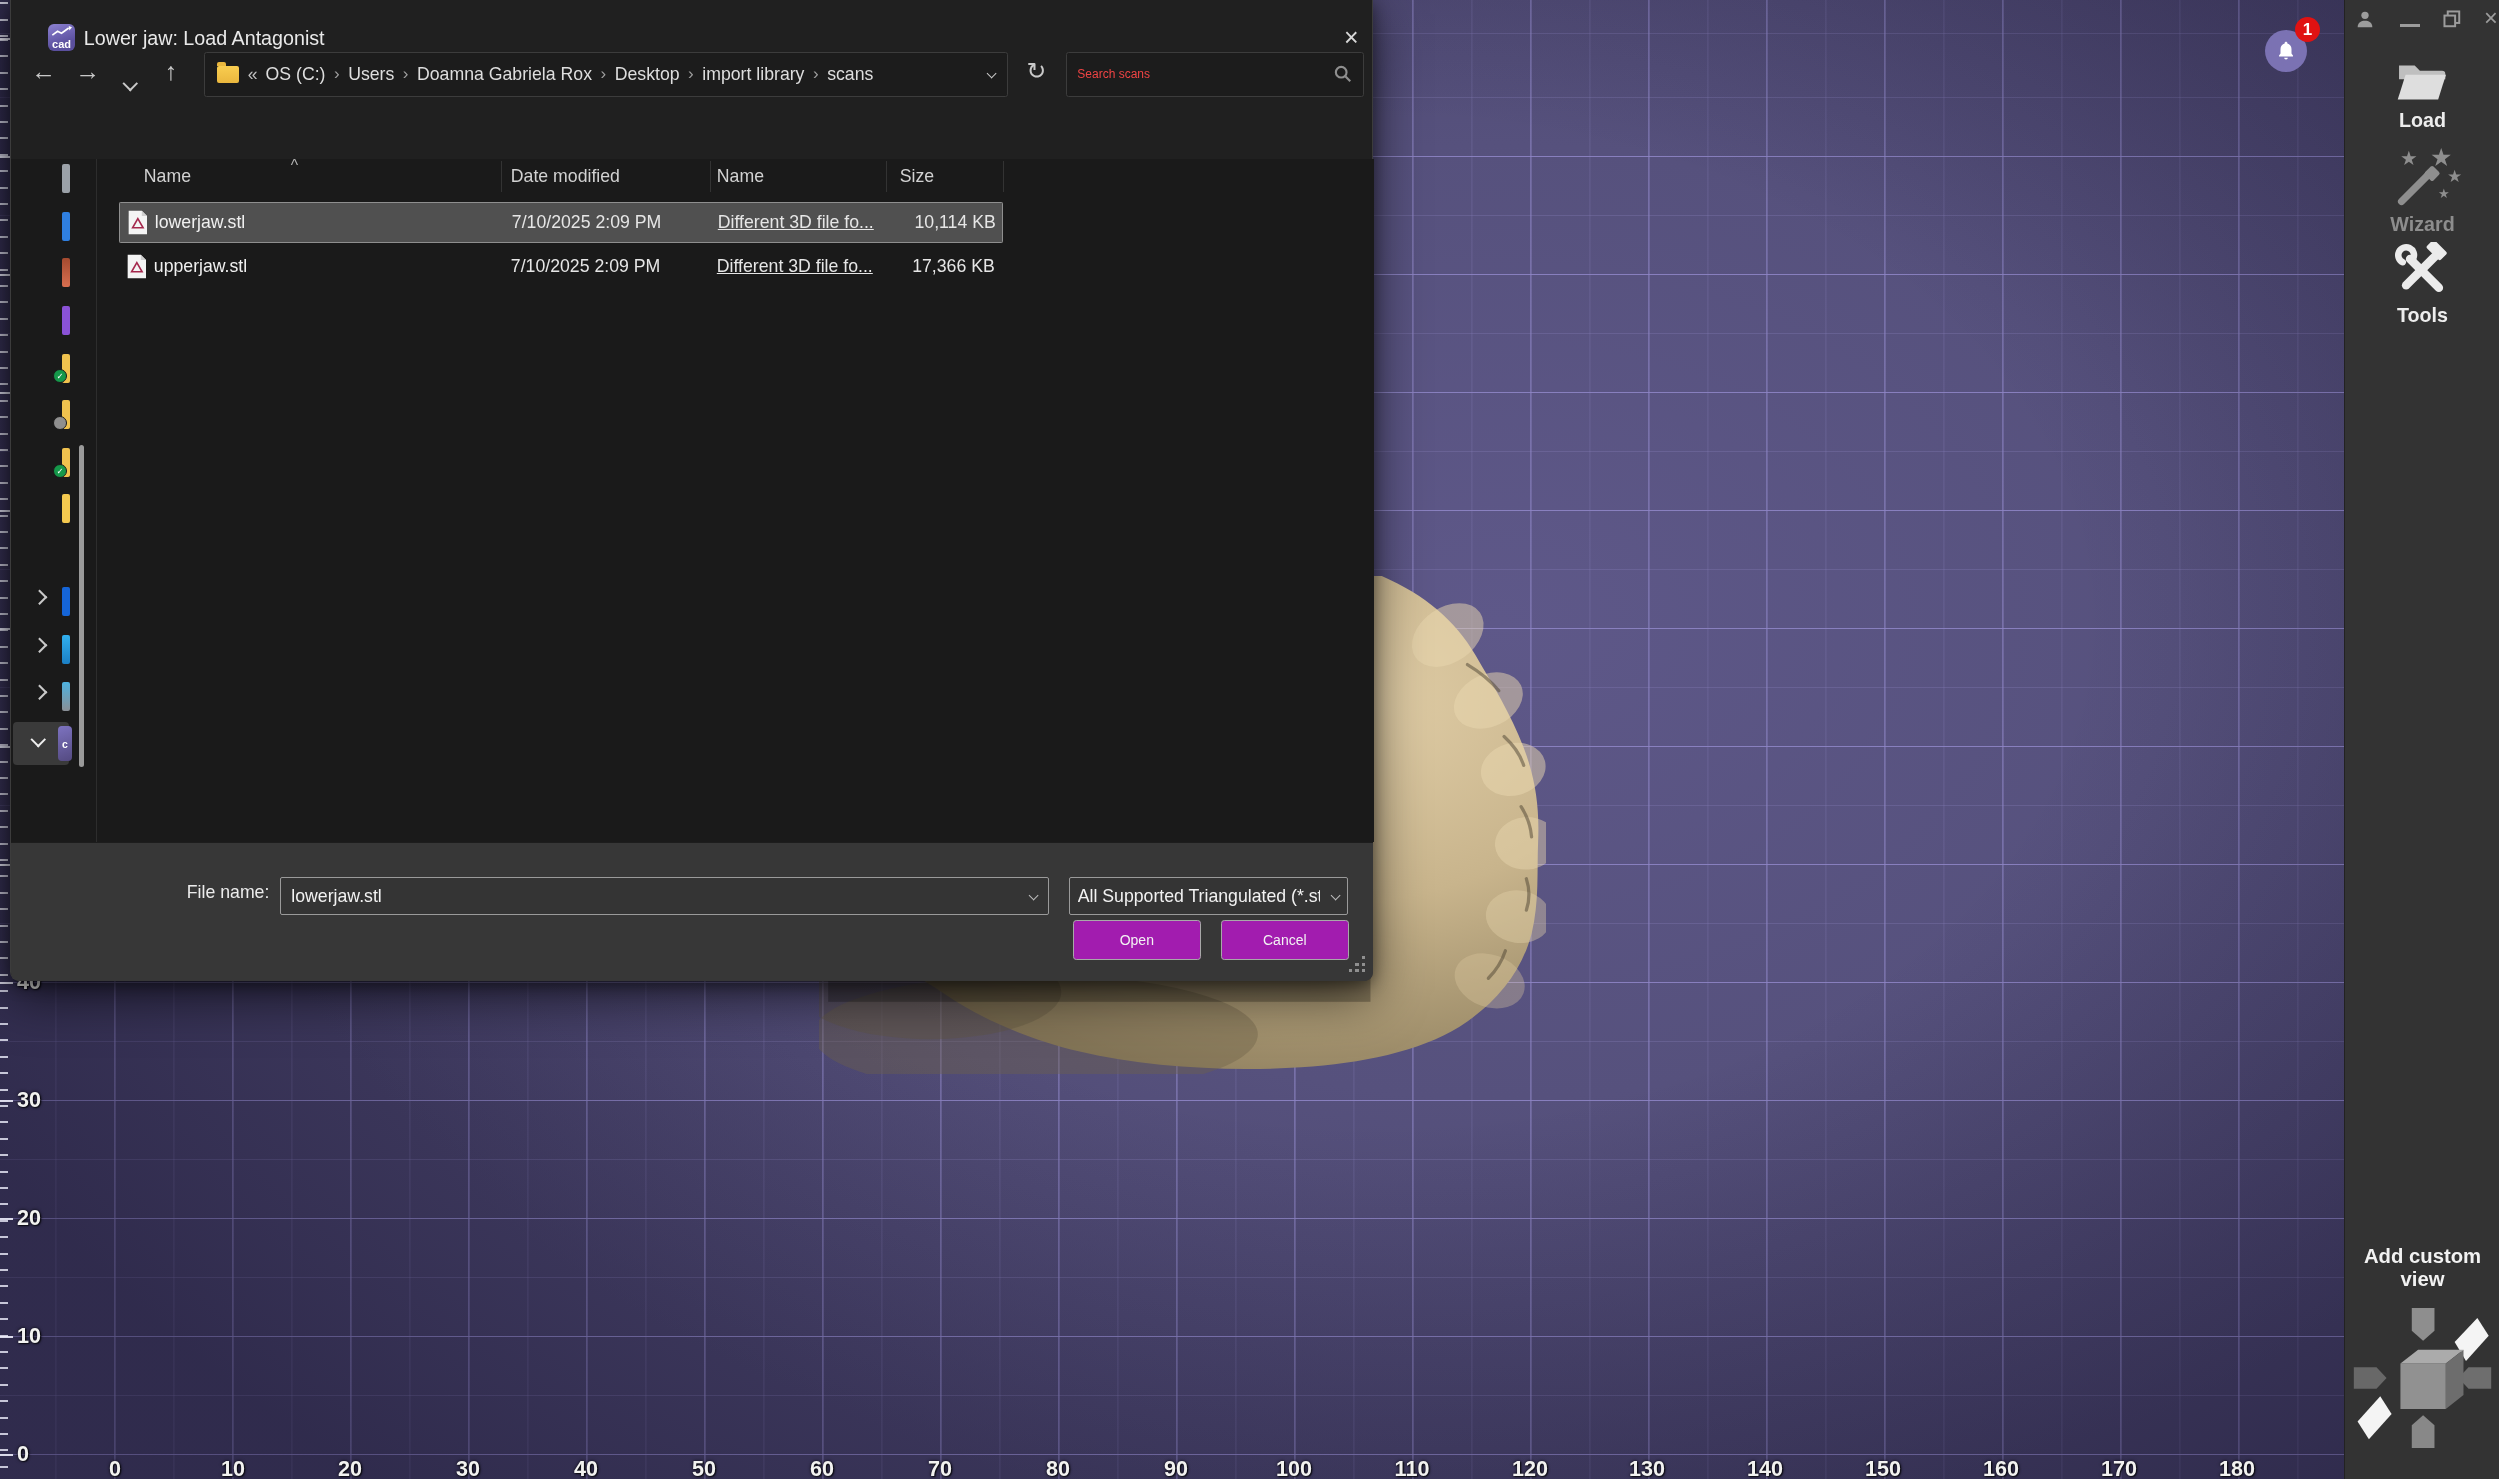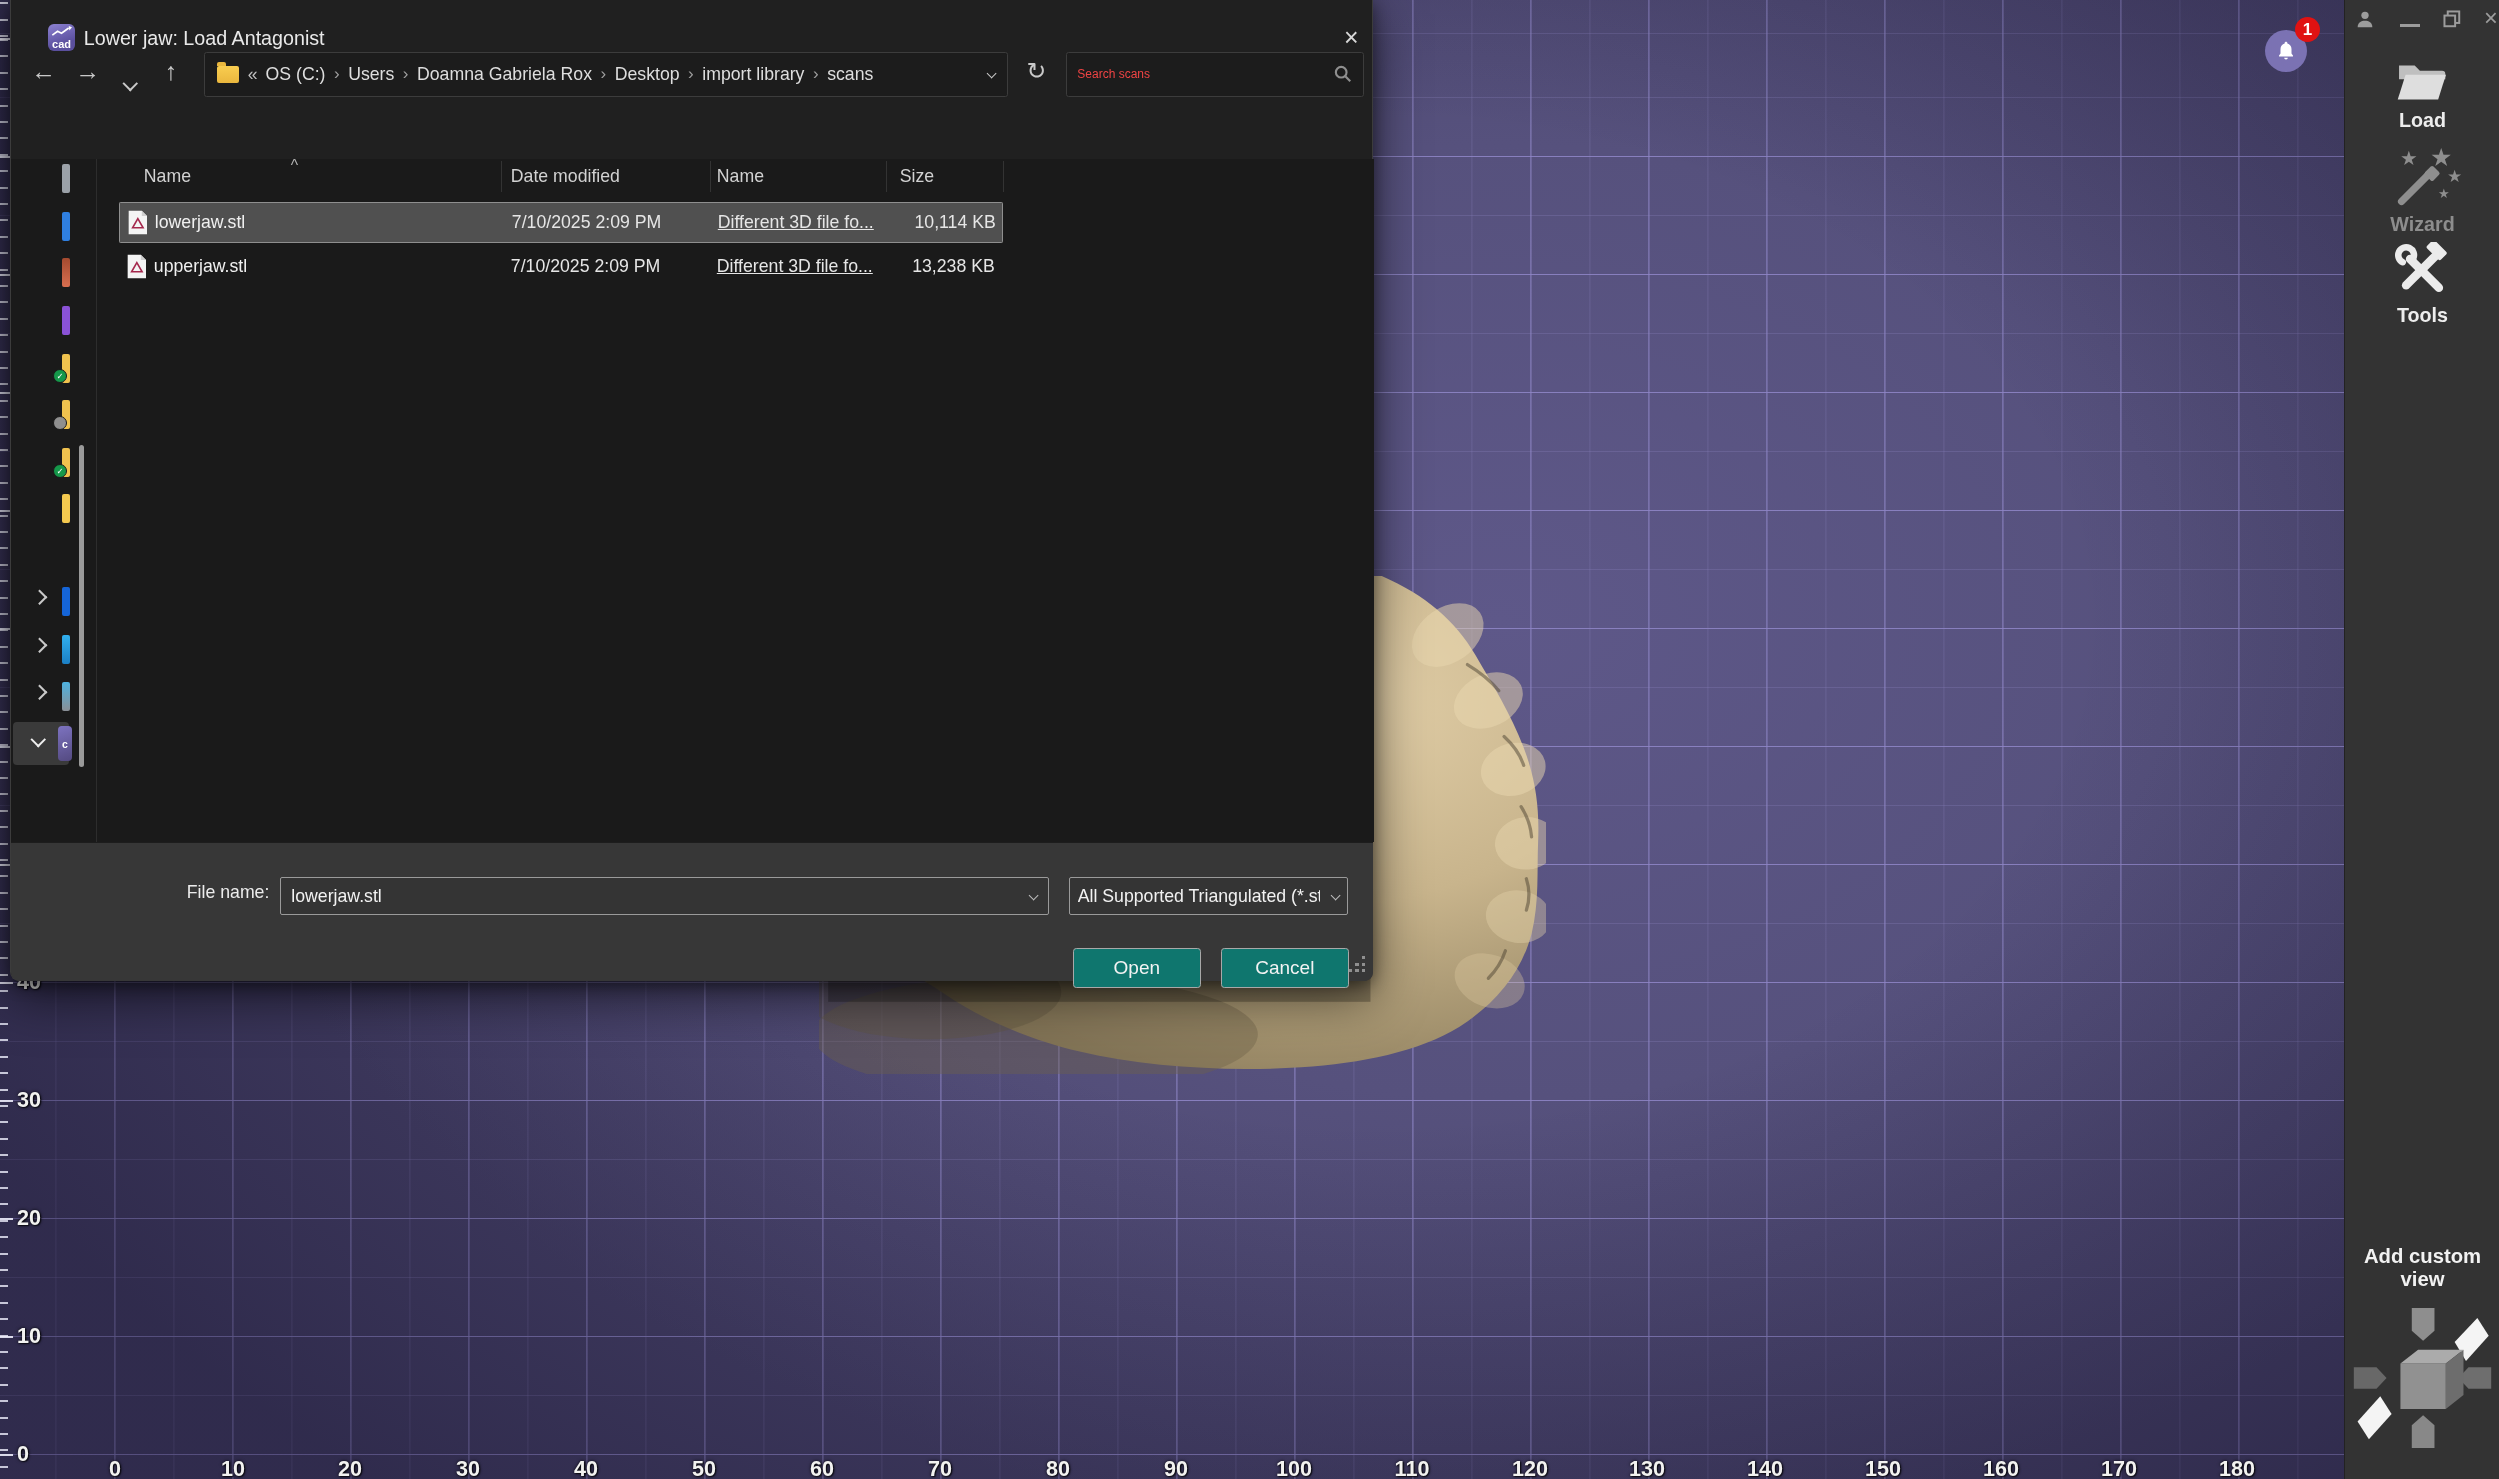--- a/index.html
+++ b/index.html
@@ -122,23 +122,23 @@
     border-top:0.7px solid #1d1d1d; border-radius:0 0 8.5px 8.5px; }
   .fnlabel { position:absolute; left:176px; top:39px; font-size:17.7px; color:#ececec; }
   .fninput { position:absolute; left:269px; top:34px; width:769px; height:38px; background:#343434;
     border:0.7px solid #9a9a9a; border-radius:2px; display:flex; align-items:center; padding:0 10.5px;
     font-size:17.7px; color:#f2f2f2; }
   .ftselect { position:absolute; left:1058px; top:34px; width:279px; height:38px; background:#343434;
     border:0.7px solid #9a9a9a; border-radius:2px; display:flex; align-items:center; padding:0 7.9px;
     font-size:17.7px; color:#f2f2f2; }
   .ftselect .val { white-space:nowrap; overflow:hidden; max-width:242px; }
   .chev.small { width:7.2px; height:7.2px; border-width:1.3px; margin-left:auto; flex:none; }
-  .dbtn { position:absolute; top:77px; width:128px; height:40px; background:#0f766e;
-    border:0.7px solid #a8a8a8; border-radius:3.3px; color:#f3f3f3; font-size:19px; display:flex;
-    align-items:center; justify-content:center;margin-top:28px; }
+  .dbtn { position:absolute; top:77px; width:128px; height:40px; background:#a21caf;
+    border:0.7px solid #a8a8a8; border-radius:3.3px; color:#f3f3f3; font-size:14px; display:flex;
+    align-items:center; justify-content:center; }
   .grip { position:absolute; left:1338px; top:113px; width:17px; height:17px; }
   .grip i { position:absolute; width:3.3px; height:3.3px; background:#8f8f8f; }
 
   
   .rpanel { position:absolute; left:2344px; top:0; width:156px; height:1480px; background:#333333;
     border-left:1.3px solid #222; }
   .wc { position:absolute; color:#9c9c9c; }
   .rp-item { position:absolute; width:100%; text-align:center; }
   .rp-label { font-size:19.7px; font-weight:bold; color:#ededed; margin-top:5.2px; }
   .rp-label.dim { color:#8d8d8d; }
@@ -327,21 +327,21 @@
     </div>
     <div class="frow" style="top:247px">
       <svg class="fico" width="19.7" height="25" viewBox="0 0 30 38">
         <path d="M1,1 h20 l8,8 v28 h-28 z" fill="#f4f4f4"></path>
         <path d="M21,1 l8,8 h-8 z" fill="#cfcfcf"></path>
         <path d="M15,13 l8,14 h-16 z" fill="none" stroke="#a5284d" stroke-width="2.4"></path>
       </svg>
       <span class="fname">upperjaw.stl</span>
       <span class="fdate">7/10/2025 2:09 PM</span>
       <span class="ftype">Different 3D file fo...</span>
-      <span class="fsize">13,238 KB</span>
+      <span class="fsize">17,366 KB</span>
     </div>
 
     <div class="dfooter">
       <span class="fnlabel">File name:</span>
       <div class="fninput">
         <span>lowerjaw.stl</span>
         <span class="chev down small" style="border-color:#bdbdbd"></span>
       </div>
       <div class="ftselect">
         <span class="val">All Supported Triangulated (*.stl</span>

